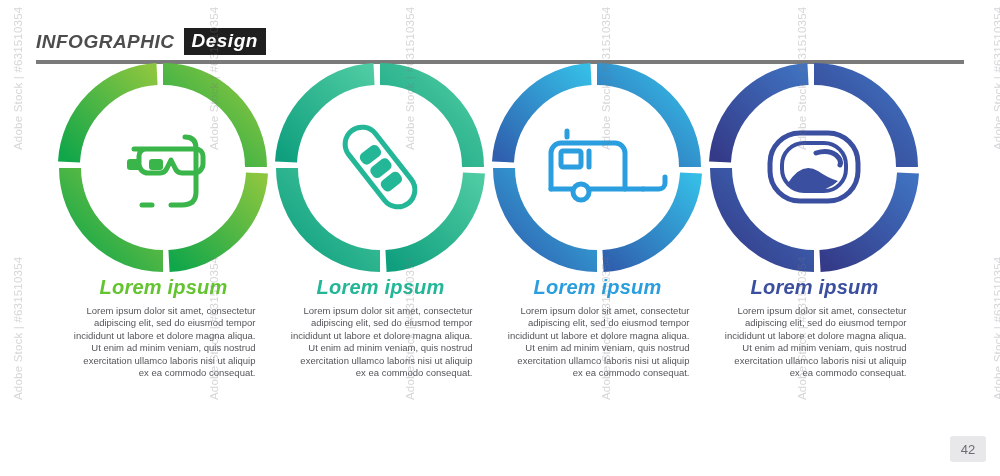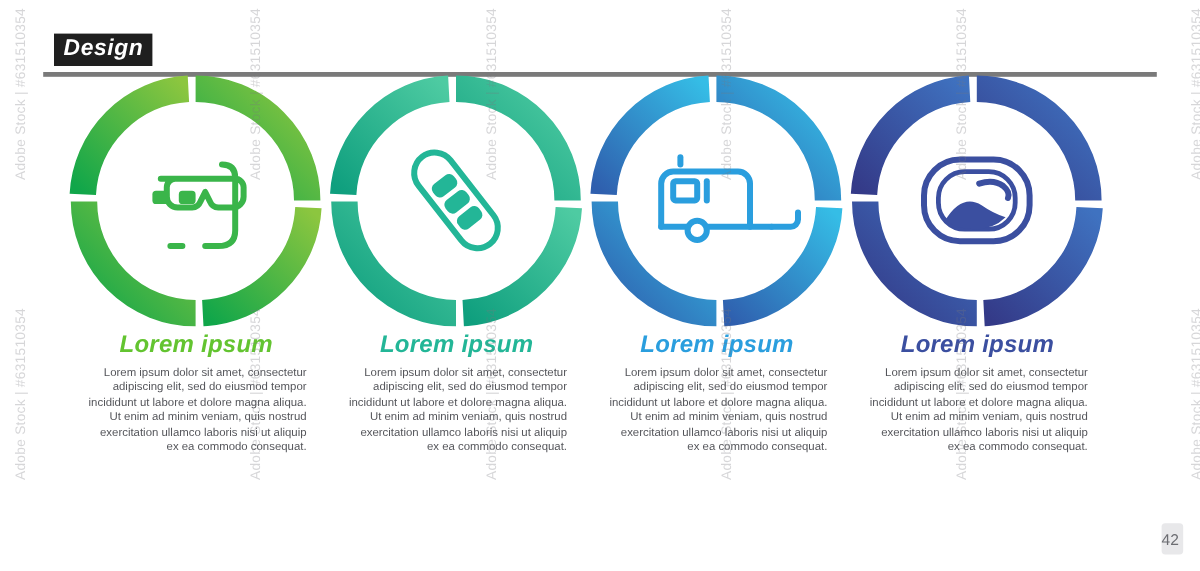--- a/index.html
+++ b/index.html
@@ -98,33 +98,34 @@
     text-align:right;
     font-size:9.5px;
     line-height:12.4px;
     color:#54555a;
   }
 
   
   .pagechip{
     position:absolute;
     right:14px;bottom:14px;
-    width:18px;height:26px;
+    width:36px;height:26px;
     background:#e8e8ea;
     border-radius:3px;
-    display:flex;align-items:center;justify-content:flex-start;
+    display:flex;align-items:center;justify-content:center;
     color:#6c6d72;
     font-size:13px;
     z-index:45;
   }
 </style>
 </head>
 <body>
 
 <div class="header">
+  <span class="hdr-info">INFOGRAPHIC</span>
   <span class="hdr-design">Design</span>
 </div>
 <div class="hdr-rule"></div>
 
 <div class="cols">
 
   <div class="col">
     <div class="badge">
       <svg width="215" height="212" viewBox="0 0 215 212">
         <defs>

